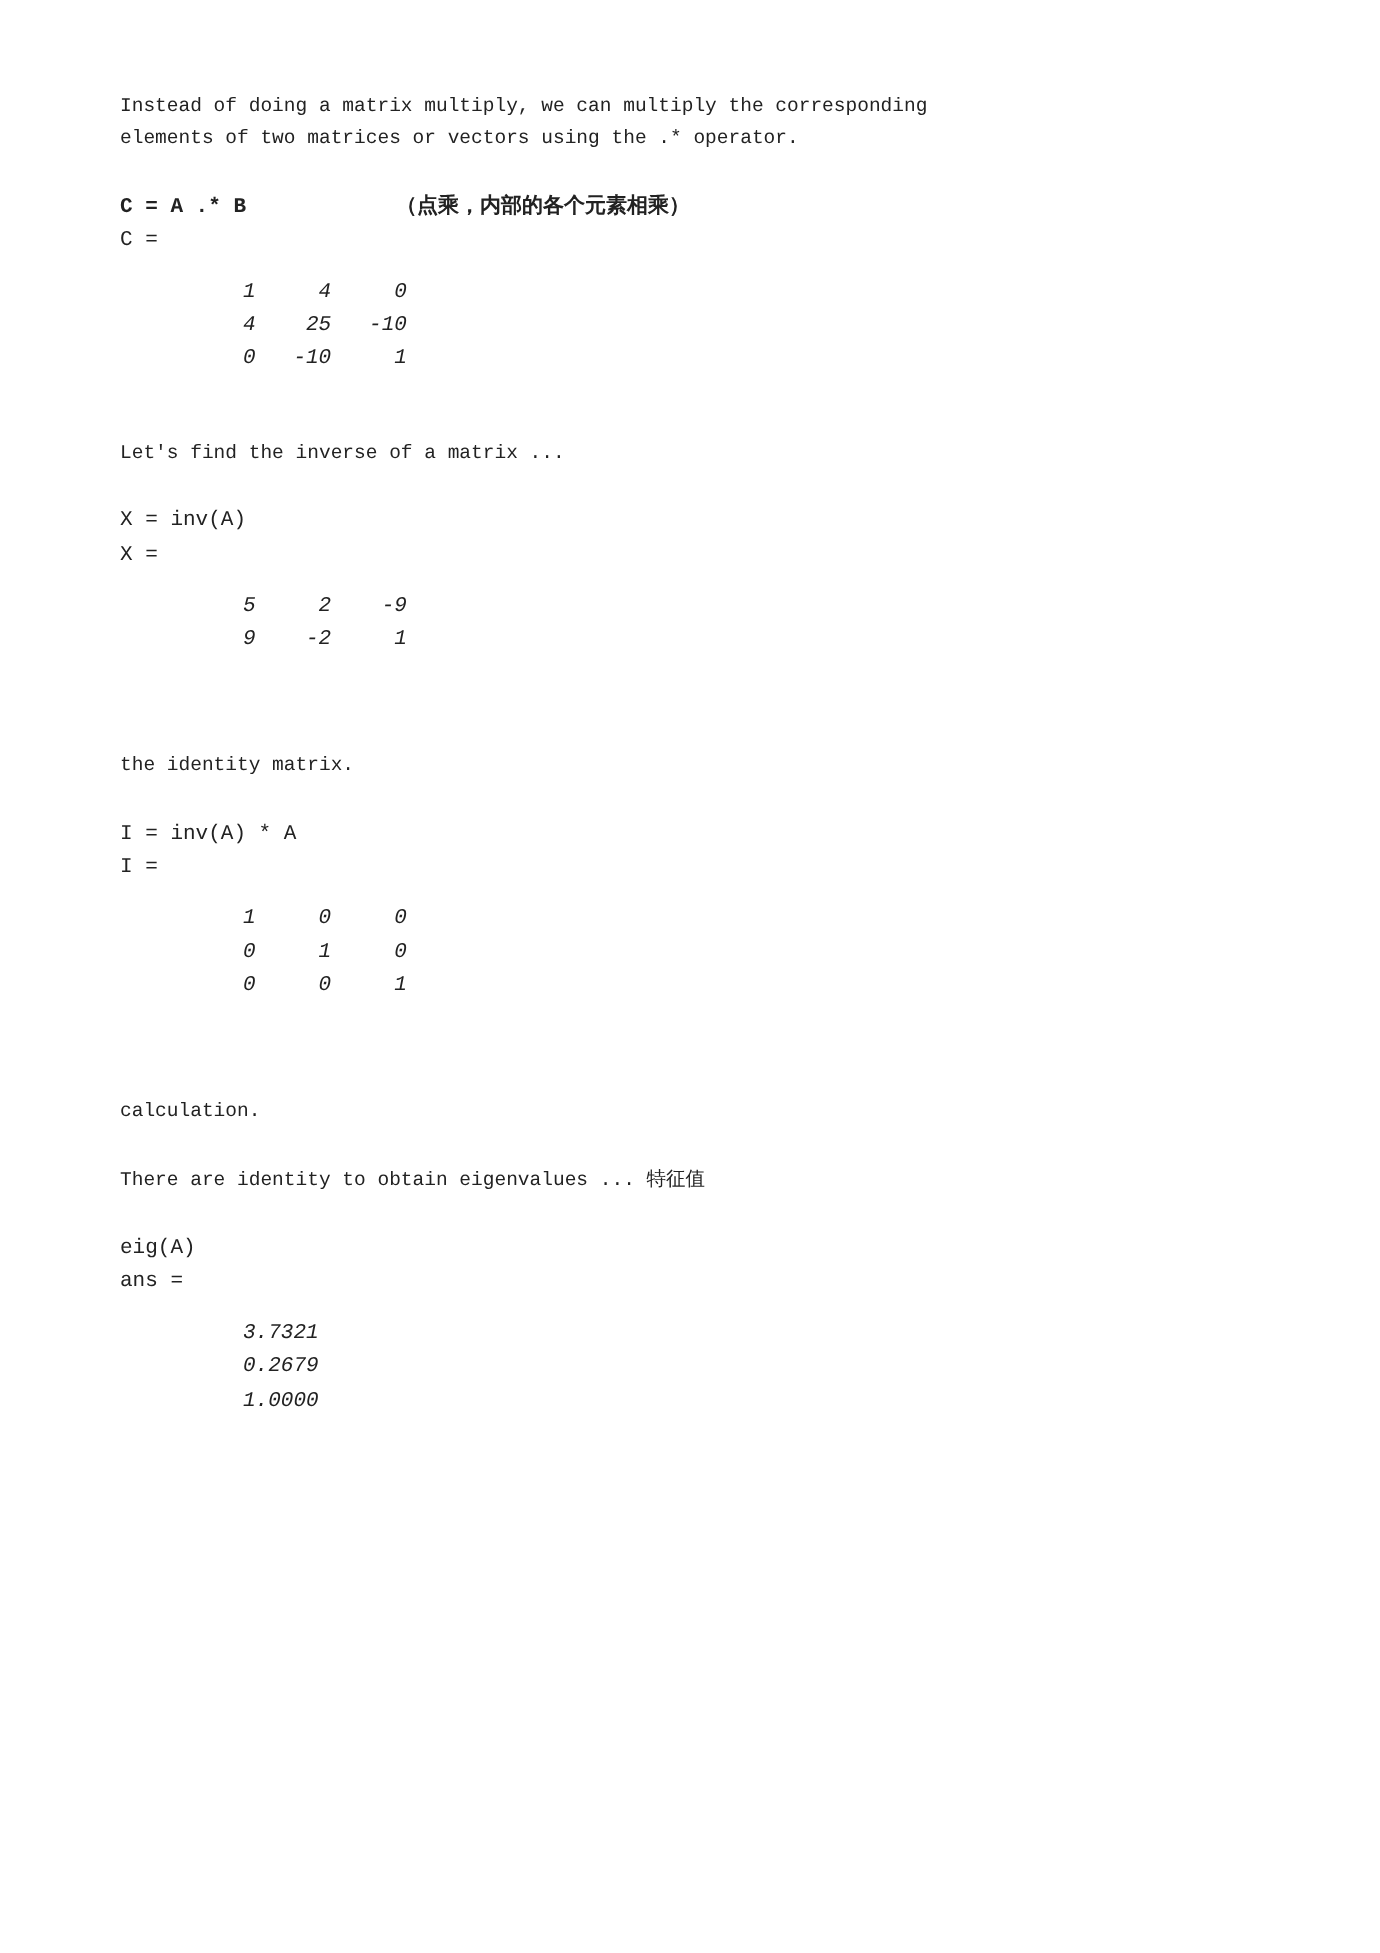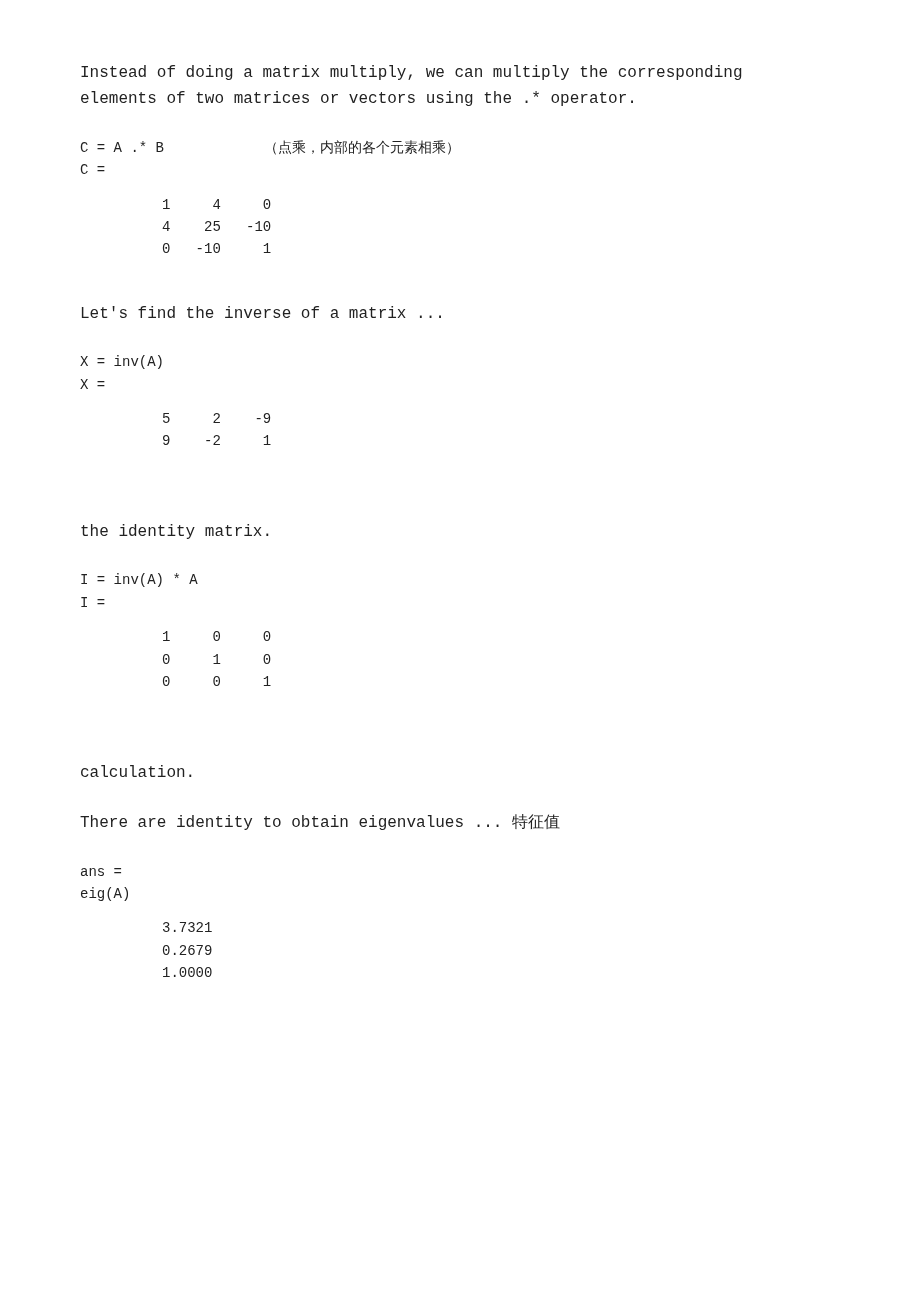--- a/index.html
+++ b/index.html
@@ -15,31 +15,32 @@
       width: 920px;
       min-height: 1302px;
       padding: 60px 80px;
       line-height: 1.6;
     }
     .section {
       margin-bottom: 24px;
     }
     .prose {
       font-family: 'Courier New', Courier, monospace;
-      font-size: 16px;
+      font-size: 13px;
       margin-bottom: 14px;
       line-height: 1.65;
     }
     .code-line {
       font-family: 'Courier New', Courier, monospace;
       font-size: 14px;
       white-space: pre;
     }
     .matrix-block {
       margin: 4px 0 4px 40px;
+      font-style: italic;
     }
     .inline-comment {
       margin-left: 100px;
     }
     .spacer {
       height: 16px;
     }
     .spacer-sm {
       height: 8px;
     }
@@ -48,21 +49,21 @@
 <body>
 
 <div class="section">
   <div class="prose">
     <span>Instead of doing a matrix multiply, we can multiply the corresponding</span><br>
     <span>elements of two matrices or vectors using the .* operator.</span>
   </div>
 </div>
 
 <div class="section">
-  <div style="display: flex; align-items: flex-end;">
+  <div style="display: flex; align-items: flex-end; font-weight: bold;">
     <span class="code-line">C = A .* B</span>
     <span class="code-line inline-comment">（点乘，内部的各个元素相乘）</span>
   </div>
   <div class="code-line">C =</div>
   <div class="spacer-sm"></div>
   <div class="matrix-block">
     <div class="code-line">     1     4     0</div>
     <div class="code-line">     4    25   -10</div>
     <div class="code-line">     0   -10     1</div>
   </div>
@@ -115,21 +116,21 @@
   </div>
 </div>
 
 <div class="section">
   <div class="prose">
     <span>There are identity to obtain eigenvalues ...   特征值</span>
   </div>
 </div>
 
 <div class="section">
+  <div class="code-line">eig(A)</div>
   <div class="code-line">ans =</div>
-  <div class="code-line">eig(A)</div>
   <div class="spacer-sm"></div>
   <div class="matrix-block">
     <div class="code-line">     3.7321</div>
     <div class="code-line">     0.2679</div>
     <div class="code-line">     1.0000</div>
   </div>
 </div>
 
 </body></html>

